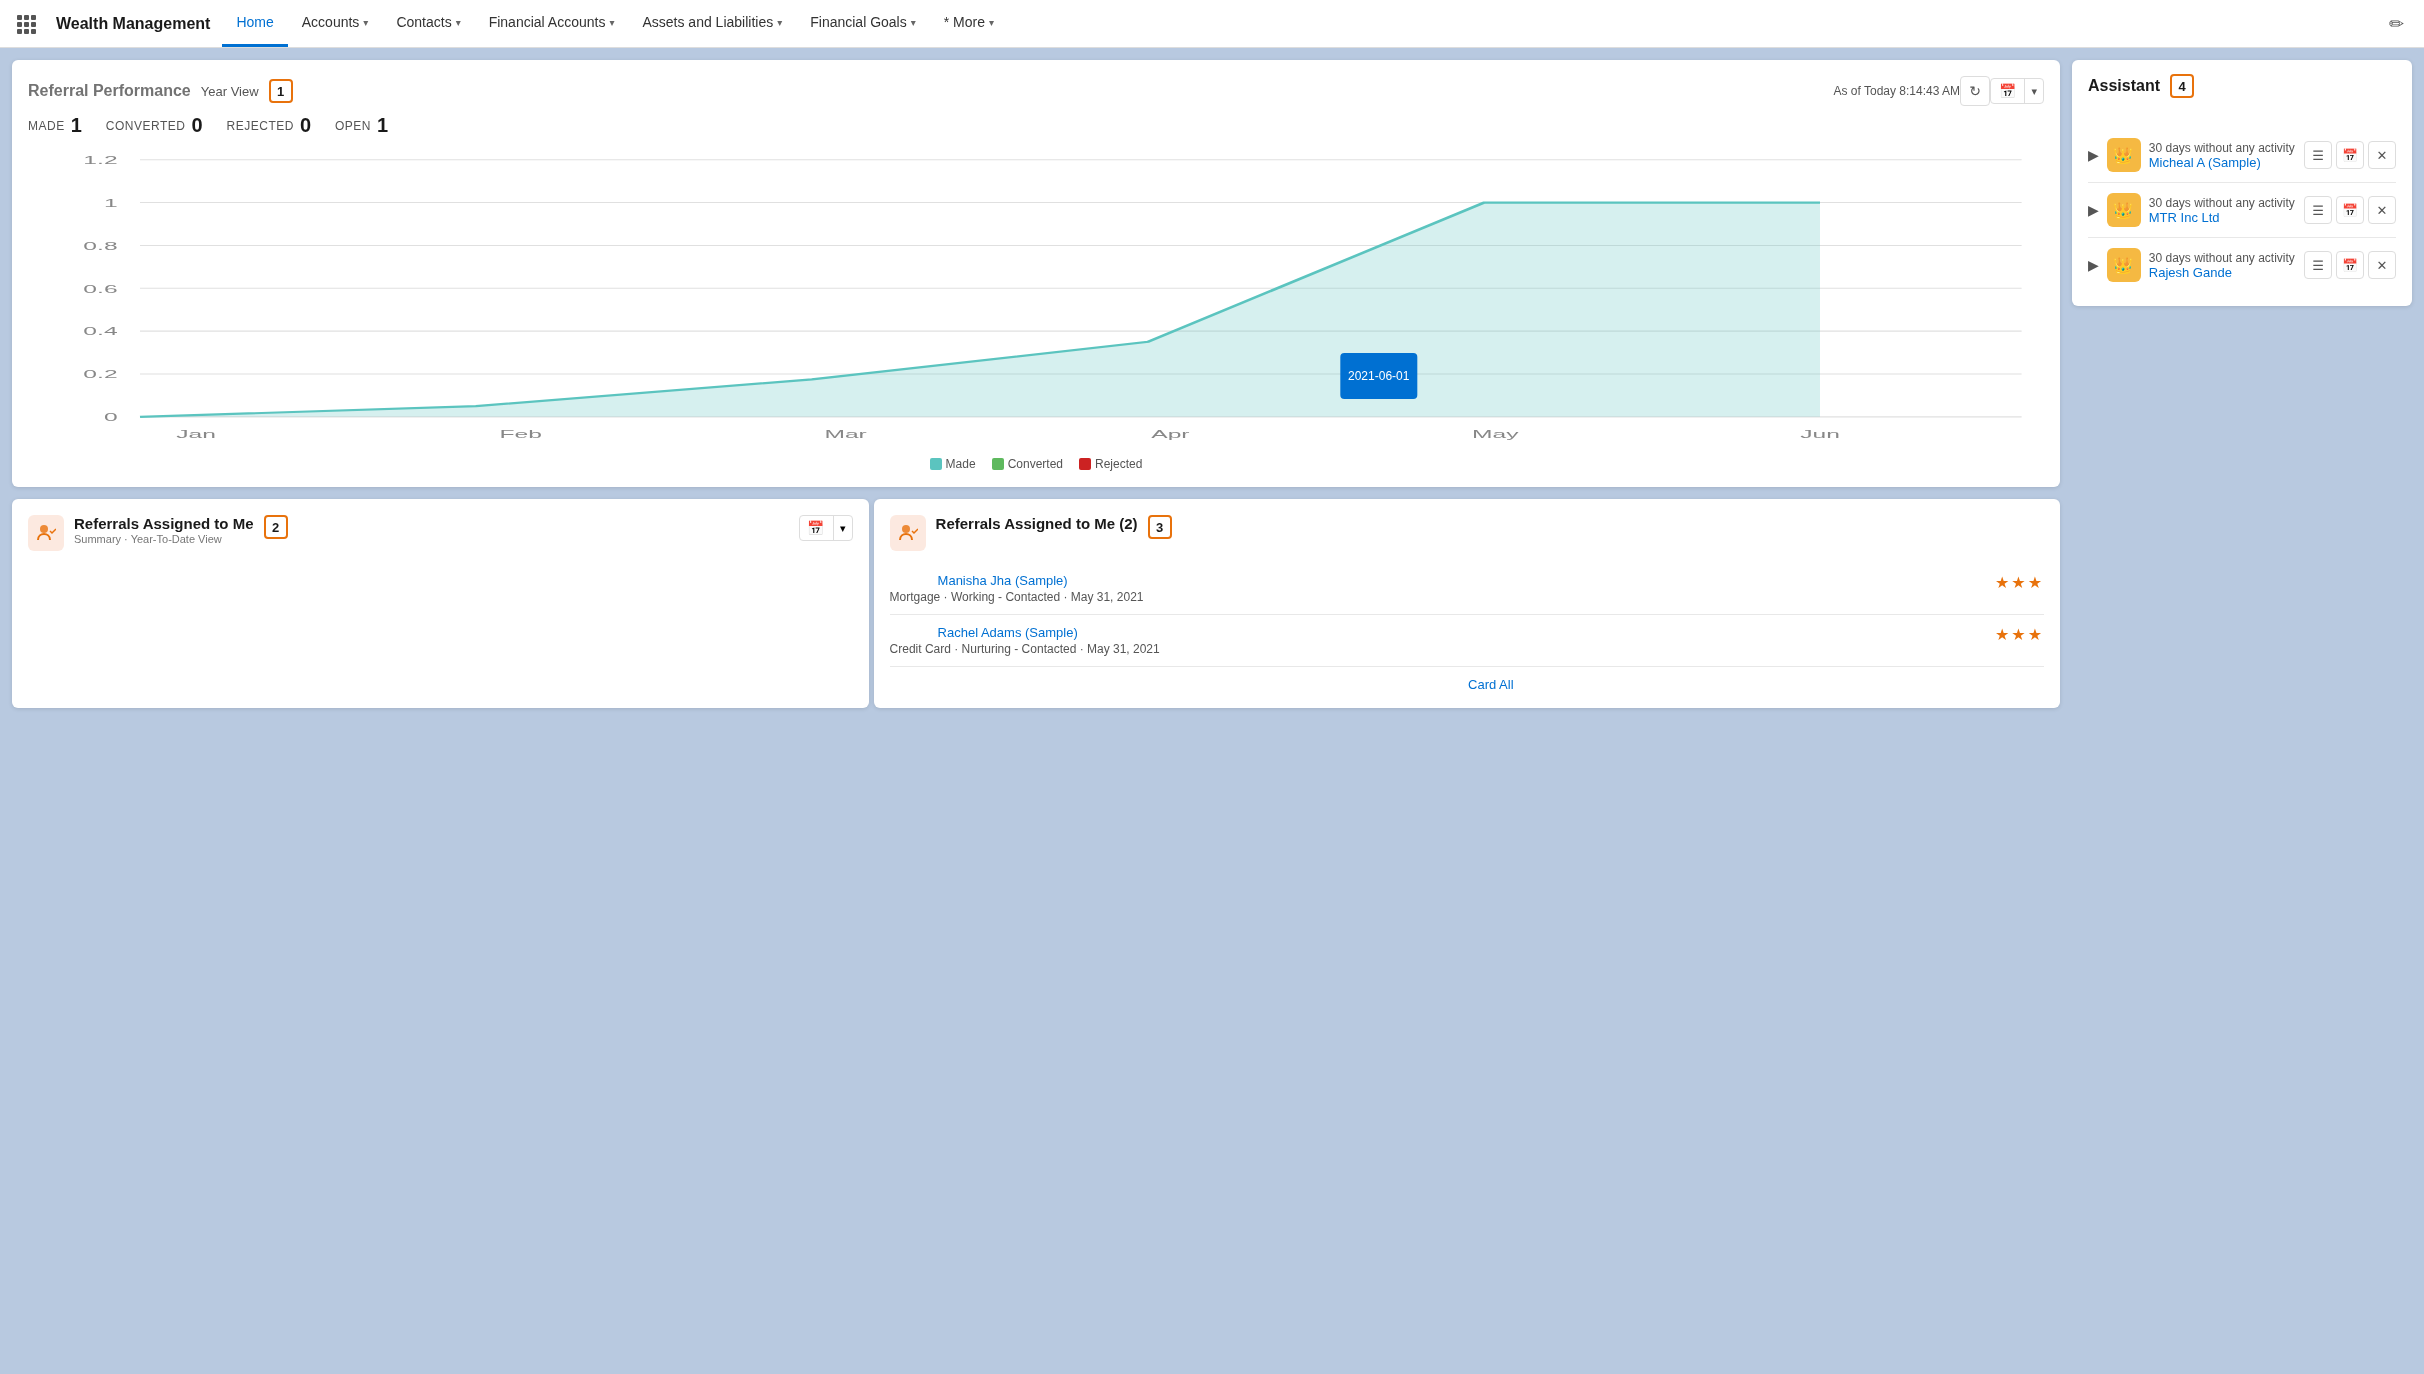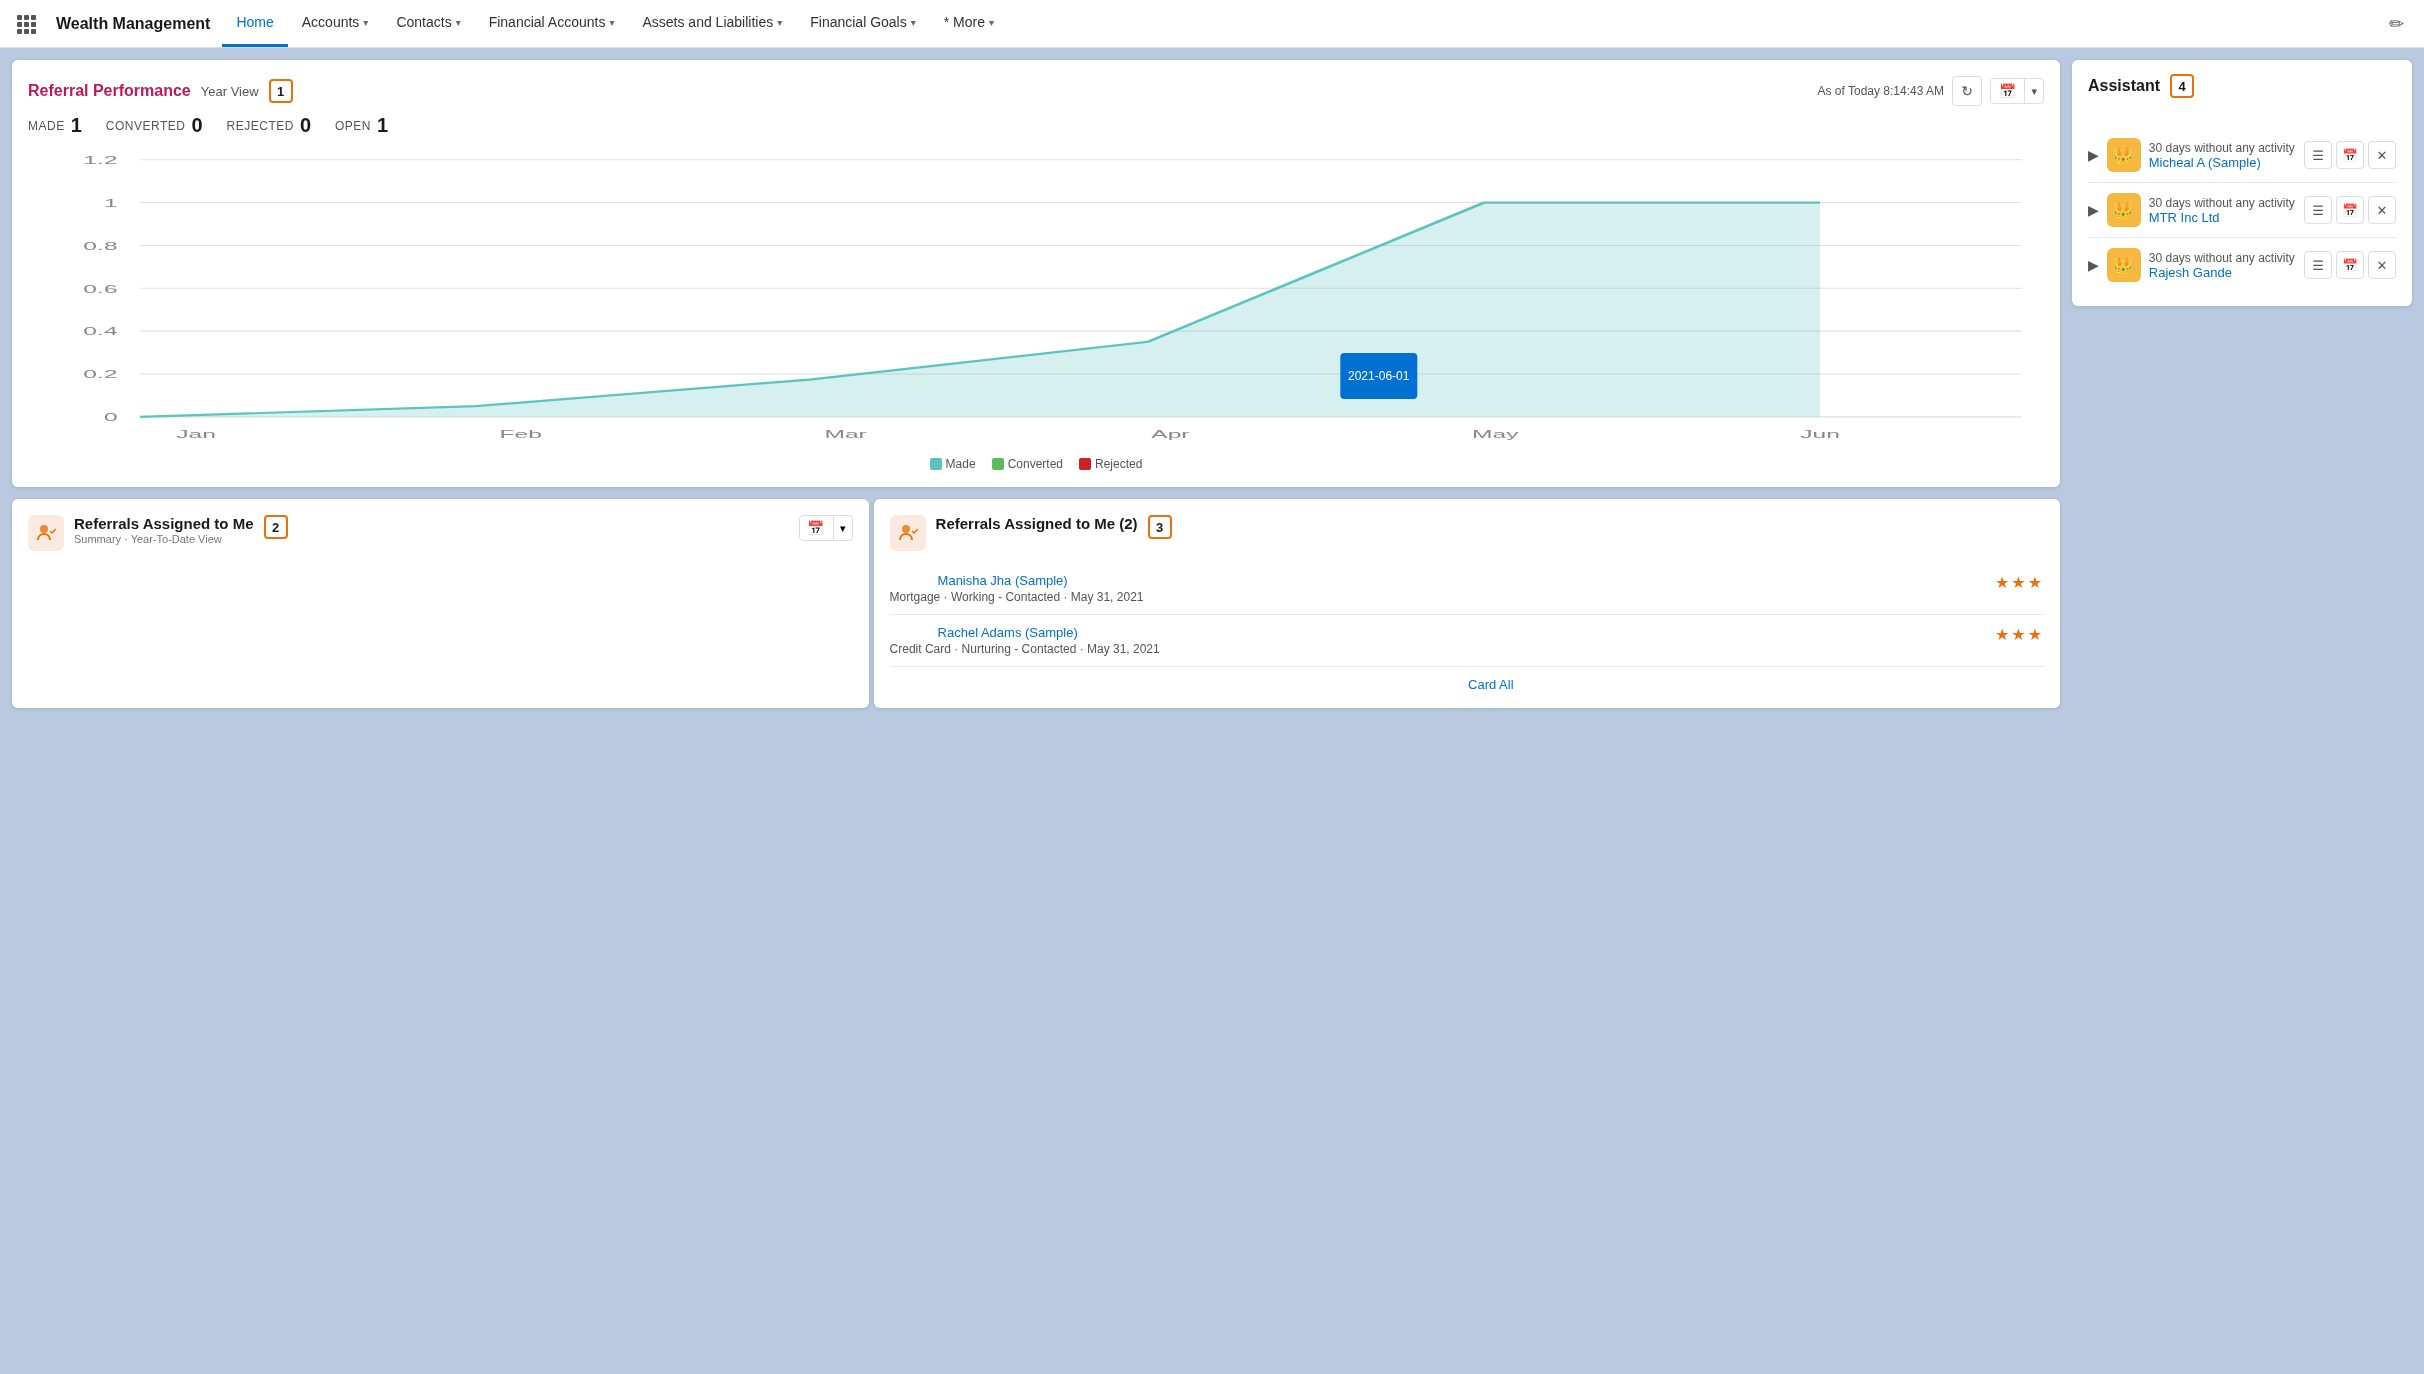--- a/index.html
+++ b/index.html
@@ -35,29 +35,29 @@
     
     .card {
       background: #fff; border-radius: 6px;
       box-shadow: 0 1px 4px rgba(0,0,0,0.12);
       padding: 16px;
     }
 
     
     .perf-header { display: flex; align-items: center; justify-content: space-between; margin-bottom: 8px; }
     .perf-title-group { display: flex; align-items: center; gap: 10px; }
-    .perf-title { font-size: 16px; font-weight: 600; color: #be185d; }
+    .perf-title { font-size: 16px; font-weight: 600; color: #737373; }
     .perf-subtitle { font-size: 13px; color: #555; }
     .badge-num {
       display: inline-flex; align-items: center; justify-content: center;
       width: 24px; height: 24px; border-radius: 4px;
       background: #fff; border: 2px solid #e8720c;
       font-weight: 700; font-size: 13px; color: #1a1a1a;
     }
-    .perf-right { display: flex; align-items: center; gap: 8px; font-size: 12px; color: #555; }
+    .perf-right { display: flex; align-items: center; font-size: 12px; color: #555; }
     .icon-btn {
       display: inline-flex; align-items: center; justify-content: center;
       width: 30px; height: 30px; border: 1px solid #ddd; border-radius: 4px;
       cursor: pointer; background: #fff; font-size: 14px;
     }
     .icon-btn-cal { display: inline-flex; align-items: center; border: 1px solid #ddd; border-radius: 4px; overflow: hidden; cursor: pointer; background: #fff; }
     .icon-btn-cal-main { padding: 4px 8px; font-size: 14px; border-right: 1px solid #ddd; }
     .icon-btn-cal-arrow { padding: 4px 6px; font-size: 11px; }
 
     .stats-row { display: flex; gap: 24px; margin-bottom: 12px; align-items: center; }

